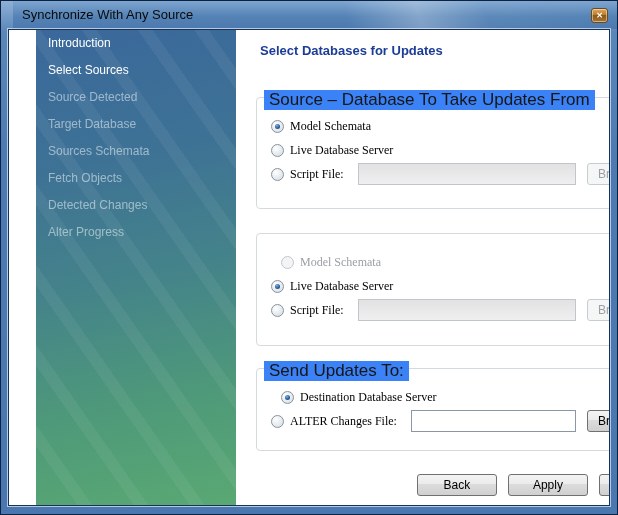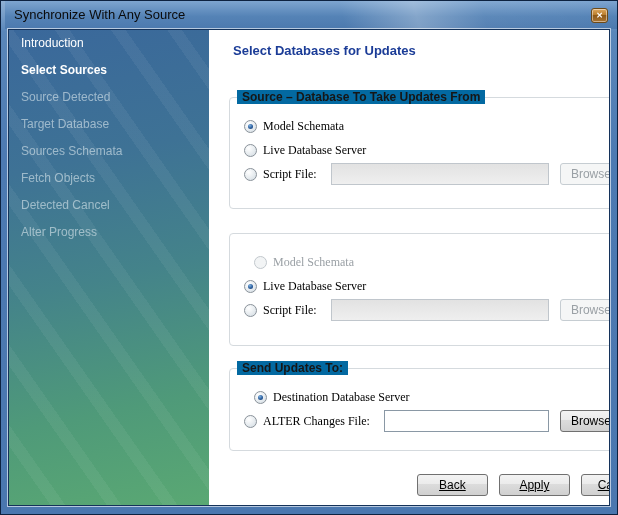--- a/index.html
+++ b/index.html
@@ -8,70 +8,70 @@
 
   .window {
     position:relative; width:618px; height:515px;
     border:1px solid #0d2240;
     background:linear-gradient(to bottom, #8fb0d4 0%, #5a87ba 6%, #4d7ab2 30%, #4a77af 100%);
     font-size:12px; color:#000;
   }
 
   
   .titlebar {
-    position:absolute; top:0; left:4px; right:0; height:28;
+    position:absolute; top:0; left:12px; right:0; height:28;
     height:28px; line-height:27px; padding-left:9px;
     background:
       linear-gradient(75deg, rgba(255,255,255,0) 55%, rgba(255,255,255,.28) 67%, rgba(255,255,255,.05) 78%, rgba(255,255,255,0) 100%),
       linear-gradient(to bottom, #7ea5d0 0%, #5583b6 55%, #4c79ae 100%);
     font-size:13px; color:#0a0a0a;
   }
   .closebtn {
     position:absolute; right:9px; top:7px; width:17px; height:15px;
     border:1px solid #6e4a16; border-radius:3px;
     background:linear-gradient(to bottom, #dfa95f 0%, #b97d2c 45%, #8f5a18 50%, #a97432 100%);
     box-shadow:inset 0 0 0 1px rgba(255,255,255,.45);
     color:#fff; font-size:8px; font-weight:bold; text-align:center; line-height:13px;
     cursor:default;
   }
 
   
   .client {
     position:absolute; top:28px; left:7px; right:7px; bottom:8px;
     border:1px solid #14325a;
     box-shadow:0 0 0 1px rgba(255,255,255,.6);
-    background:#fff; display:flex; overflow:hidden;
+    background:#fff; display:flex; overflow:hidden;padding-left:27px;
   }
 
   
   .sidebar {
     width:200px; flex-shrink:0; position:relative;
     background:
       repeating-linear-gradient(55deg, rgba(255,255,255,0) 0 34px, rgba(255,255,255,.055) 34px 46px),
       linear-gradient(168deg, #3a689b 0%, #3e7295 28%, #44838a 52%, #4f9a79 78%, #5aa873 100%);
   }
   .step { height:27px; line-height:27px; padding-left:12px; color:#ffffff; white-space:nowrap; }
-  .step.active { font-weight:bold; }
+  .step.active { font-weight:normal; }
   .step.pending { color:rgba(222,233,238,.60); }
 
   
   .main { flex:1; background:#fff; padding:0 16px 0 20px; }
   .heading { margin:13px 0 0 4px; font-size:13px; font-weight:bold; color:#1b3c97; }
 
   
   .gb {
     position:relative; border:1px solid #d5dade; border-radius:4px;
     padding-top:16px;
   }
   .gb1 { margin-top:39px; height:112px; }
   .gb2 { margin-top:24px; height:113px; }
   .gb3 { margin-top:22px; height:83px; }
   .grouplabel {
-    position:absolute; top:-8px; left:7px; background:#0369a1; padding:0 5px;
-    font-size:12px; color:#161616; white-space:nowrap;font-weight:bold;
+    position:absolute; top:-8px; left:7px; background:#3b82f6; padding:0 5px;
+    font-size:17px; color:#161616; white-space:nowrap;
   }
 
   .row { display:flex; align-items:center; height:24px; padding-left:14px; padding-right:19px; }
   .row.indent { padding-left:24px; }
 
   .radio {
     width:13px; height:13px; flex-shrink:0; border-radius:50%;
     border:1px solid #8a929a; position:relative;
     background:radial-gradient(circle at 35% 30%, #ffffff 0%, #dde4e9 75%, #c8d1d8 100%);
   }
@@ -95,42 +95,42 @@
     border-radius:3px; text-align:center; cursor:default;
   }
   .browse { width:72px; margin-left:11px; flex-shrink:0; }
   .btn.off { color:#9aa0a5; border:1px solid #c6cdd2; background:#f5f6f6; }
   .btn.on, .footer .btn {
     color:#000; border:1px solid #707070;
     background:linear-gradient(to bottom, #f3f3f3 0%, #ebebeb 45%, #dcdcdc 46%, #d0d0d0 100%);
   }
 
   .footer { margin-top:23px; display:flex; justify-content:flex-end; gap:11px; }
-  .footer .btn { width:71px;text-decoration:underline; }
+  .footer .btn { width:80px; }
 </style>
 </head>
 <body>
 
 <div class="window">
 
   <div class="titlebar">
     <span>Synchronize With Any Source</span>
     <span class="closebtn"><span>✕</span></span>
   </div>
 
   <div class="client">
 
     <div class="sidebar">
       <div class="step done">Introduction</div>
       <div class="step active">Select Sources</div>
       <div class="step pending">Source Detected</div>
       <div class="step pending">Target Database</div>
       <div class="step pending">Sources Schemata</div>
       <div class="step pending">Fetch Objects</div>
-      <div class="step pending">Detected Cancel</div>
+      <div class="step pending">Detected Changes</div>
       <div class="step pending">Alter Progress</div>
     </div>
 
     <div class="main">
 
       <div class="heading">Select Databases for Updates</div>
 
       <div class="gb gb1">
         <span class="grouplabel">Source – Database To Take Updates From</span>
         <div class="row">

